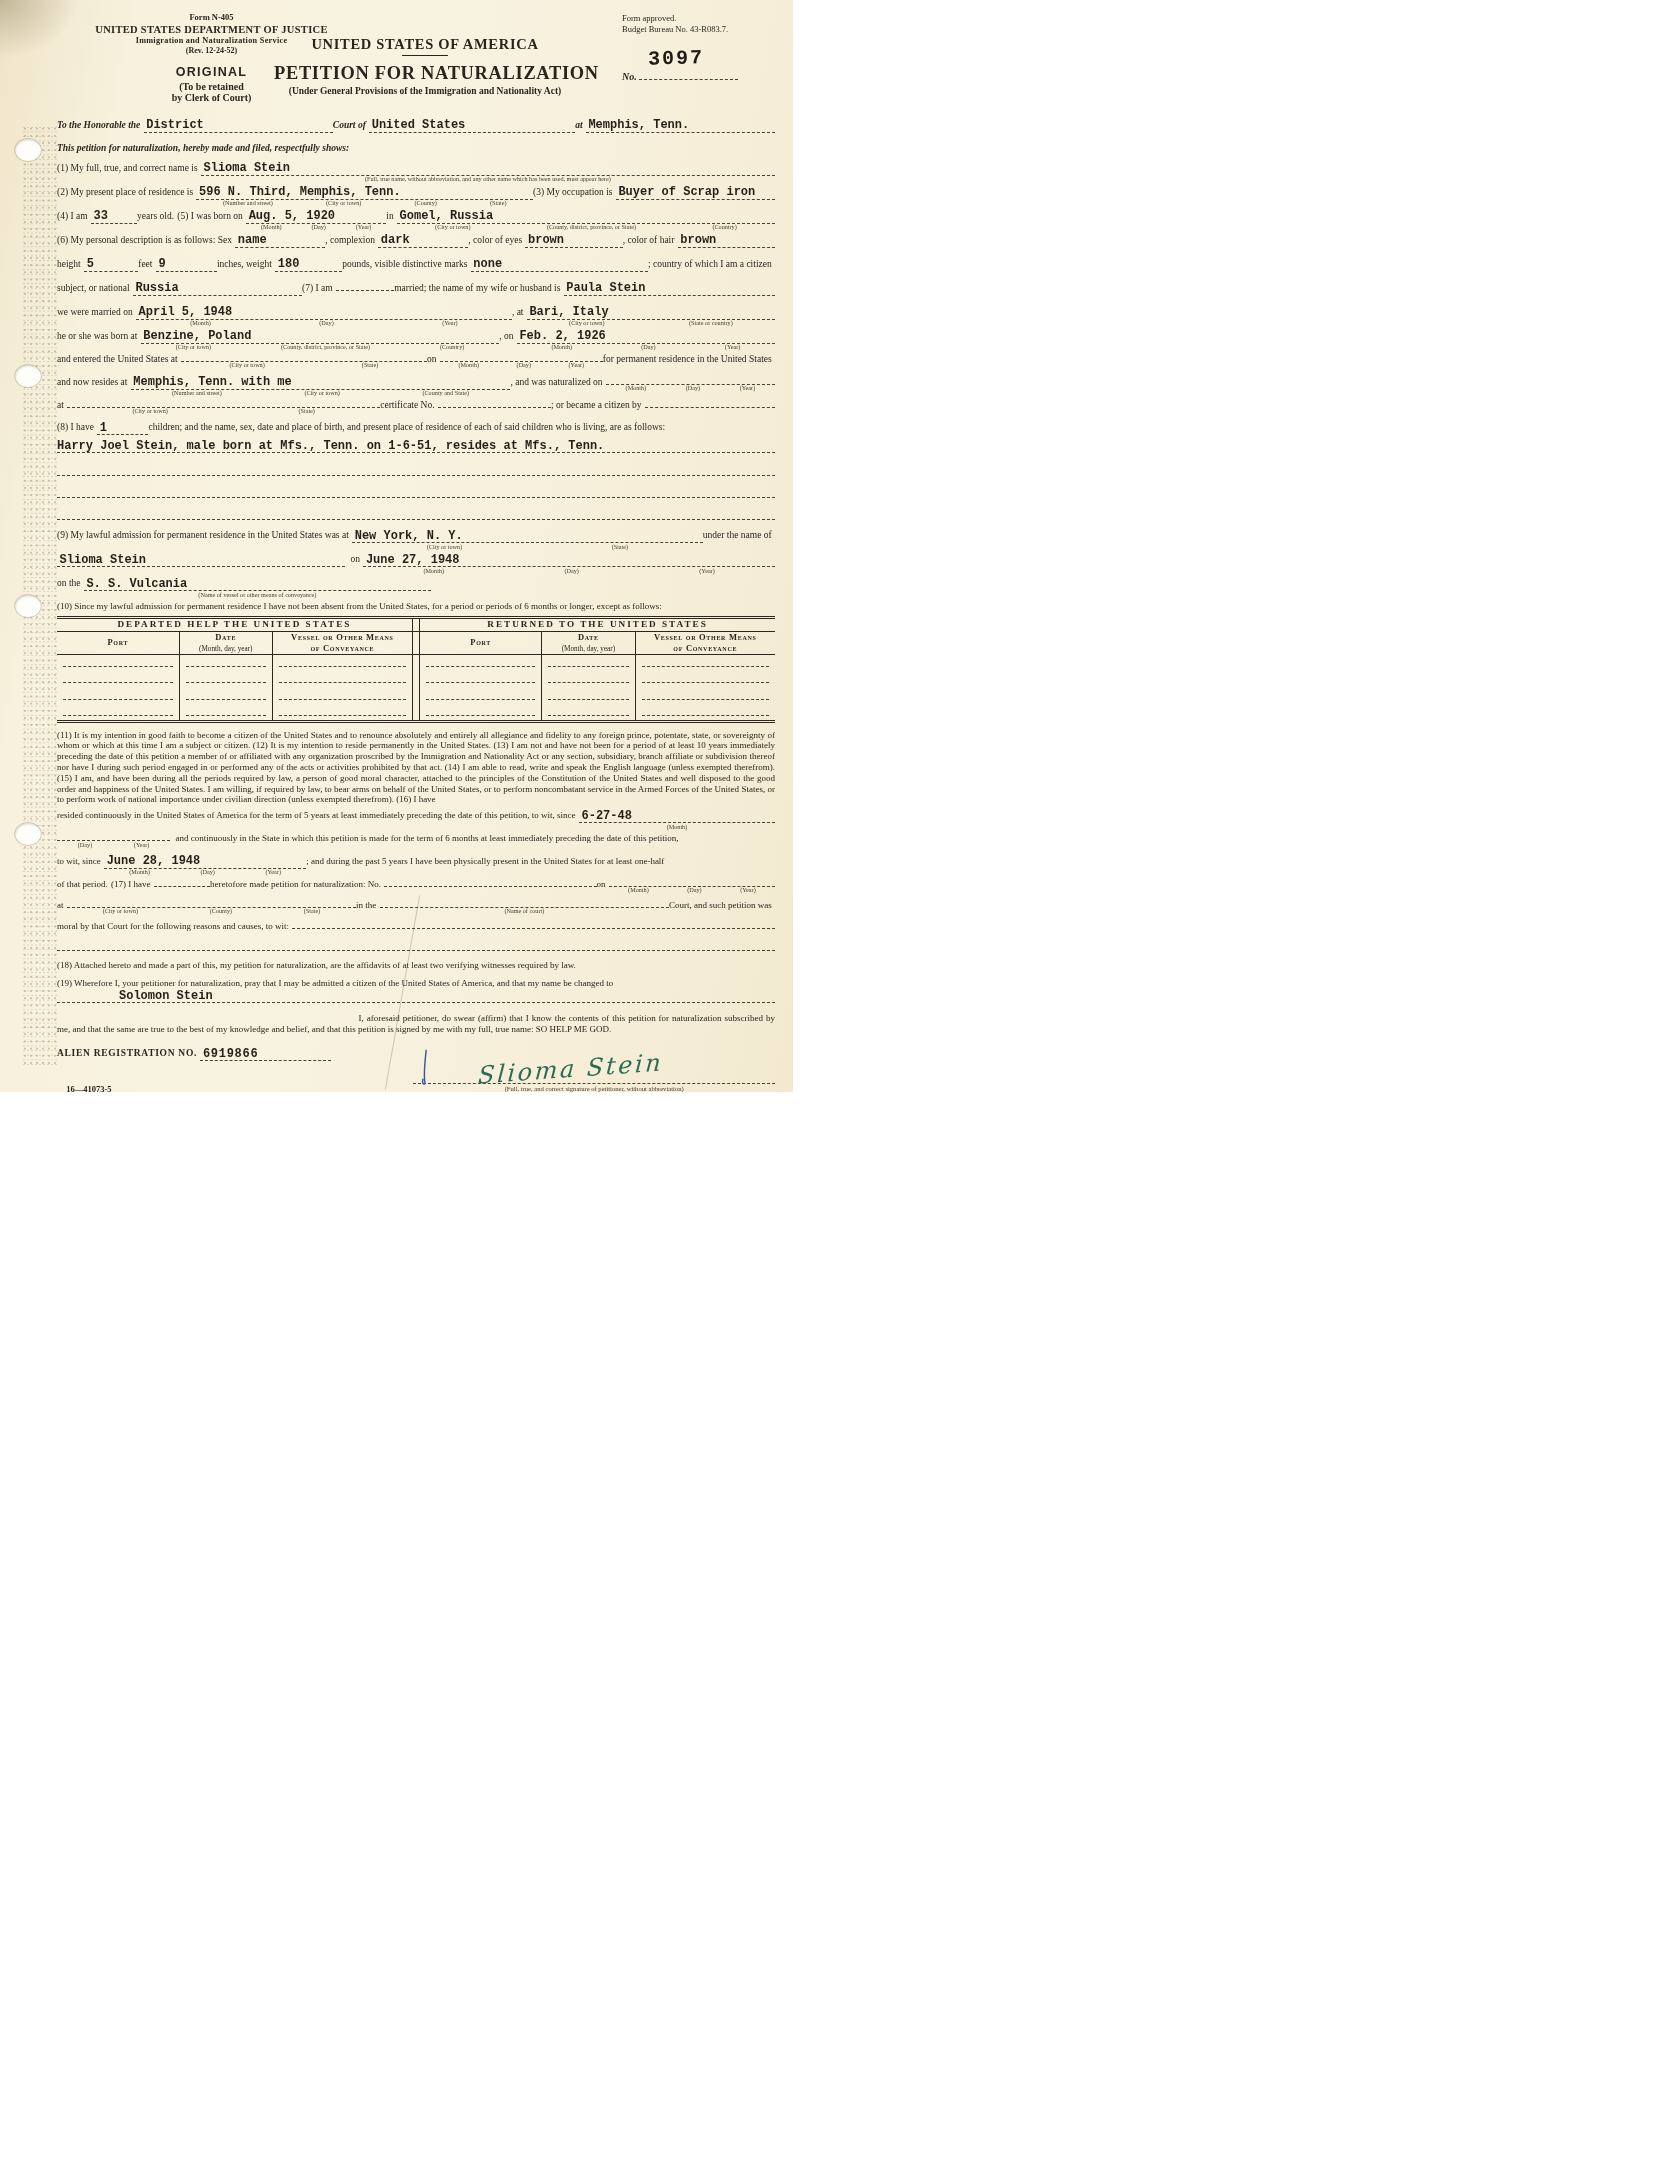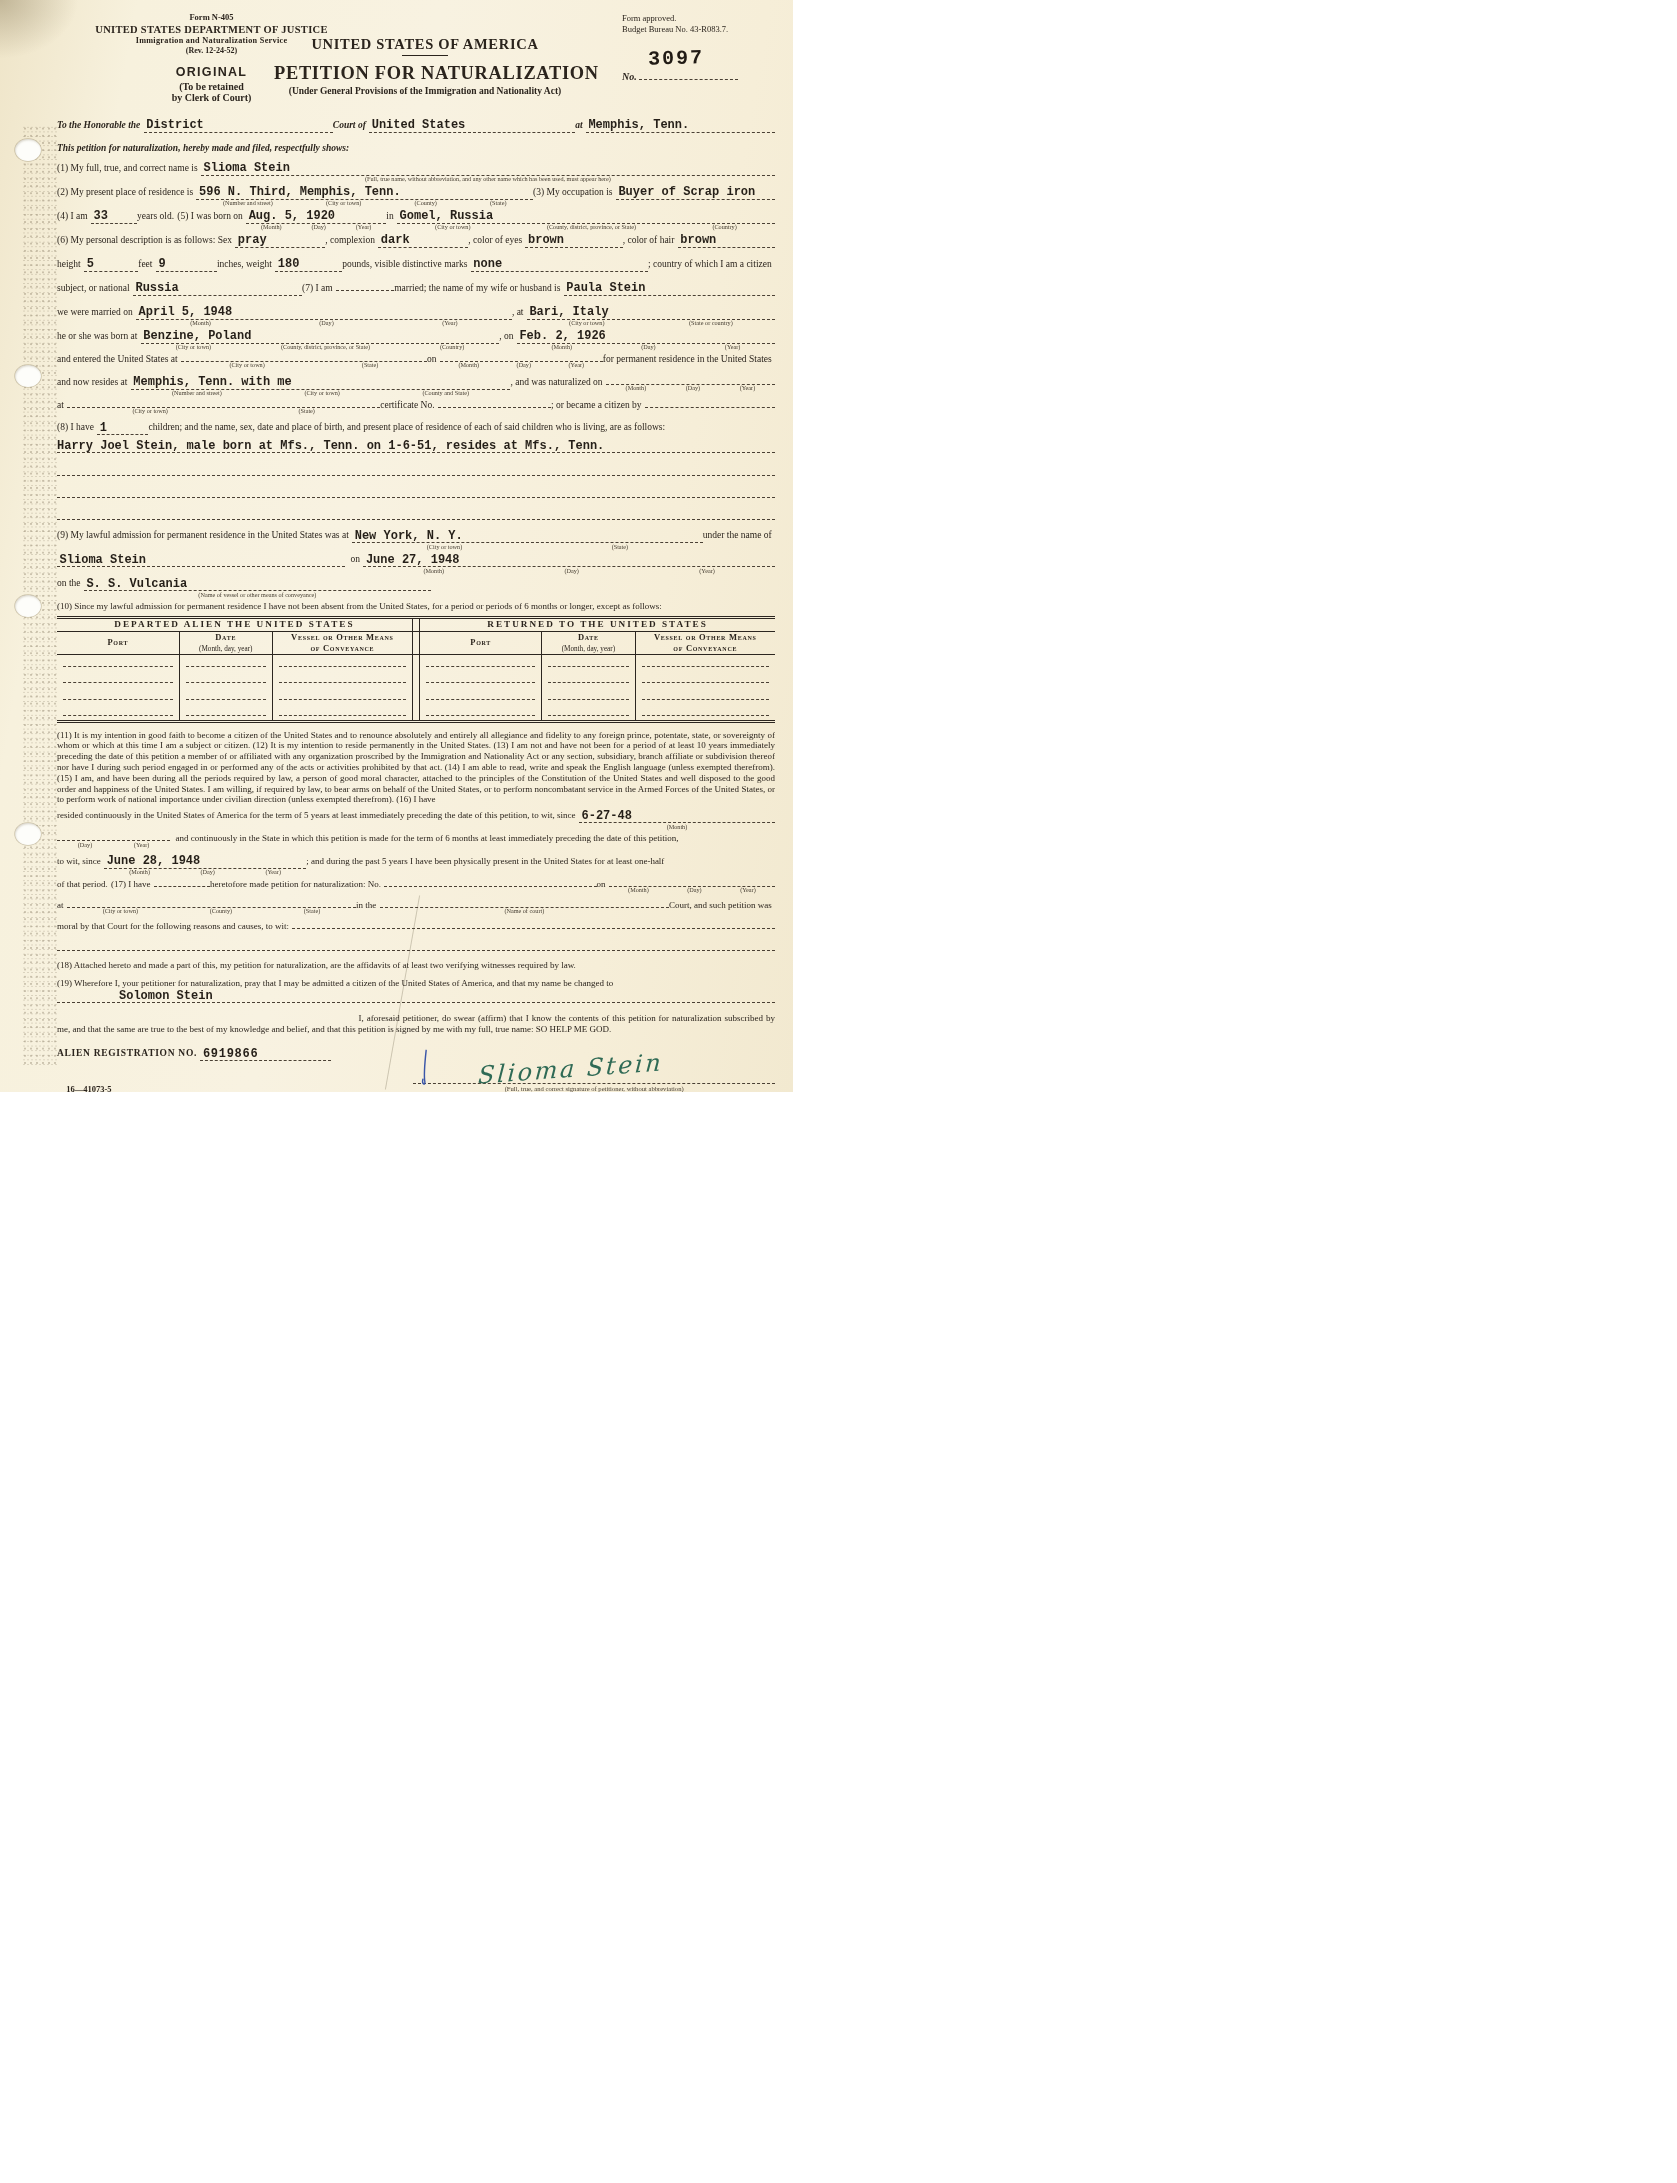--- a/index.html
+++ b/index.html
@@ -168,21 +168,21 @@
         <span class="caps">
           <span>(City or town)</span>
           <span>(County, district, province, or State)</span>
           <span>(Country)</span>
         </span>
       </span>
     </div>
 
     <div class="line">
       <span class="lbl">(6) My personal description is as follows: Sex</span>
-      <span class="fill"><span class="v">pray</span></span>
+      <span class="fill"><span class="v">name</span></span>
       <span class="lbl">, complexion</span>
       <span class="fill"><span class="v">dark</span></span>
       <span class="lbl">, color of eyes</span>
       <span class="fill"><span class="v">brown</span></span>
       <span class="lbl">, color of hair</span>
       <span class="fill"><span class="v">brown</span></span>
     </div>
 
     <div class="line">
       <span class="lbl">height</span>
@@ -349,21 +349,21 @@
           <col style="width:17%">
           <col style="width:13%">
           <col style="width:19.5%">
           <col style="width:3.3px">
           <col style="width:17%">
           <col style="width:13%">
           <col style="width:19.5%">
         </colgroup>
       <tbody>
           <tr>
-        <th class="pan-th" colspan="3">DEPARTED ALIEN THE UNITED STATES</th>
+        <th class="pan-th" colspan="3">DEPARTED HELP THE UNITED STATES</th>
         <td class="mid pan-th"></td>
         <th class="pan-th" colspan="3">RETURNED TO THE UNITED STATES</th>
       </tr>
       <tr>
         <th class="col-th"><span>Port</span></th>
         <th class="col-th bsep"><span>Date</span><br><span class="csub">(Month, day, year)</span></th>
         <th class="col-th bsep"><span>Vessel or Other Means</span><br><span>of Conveyance</span></th>
         <td class="mid col-th"></td>
         <th class="col-th"><span>Port</span></th>
         <th class="col-th bsep"><span>Date</span><br><span class="csub">(Month, day, year)</span></th>

